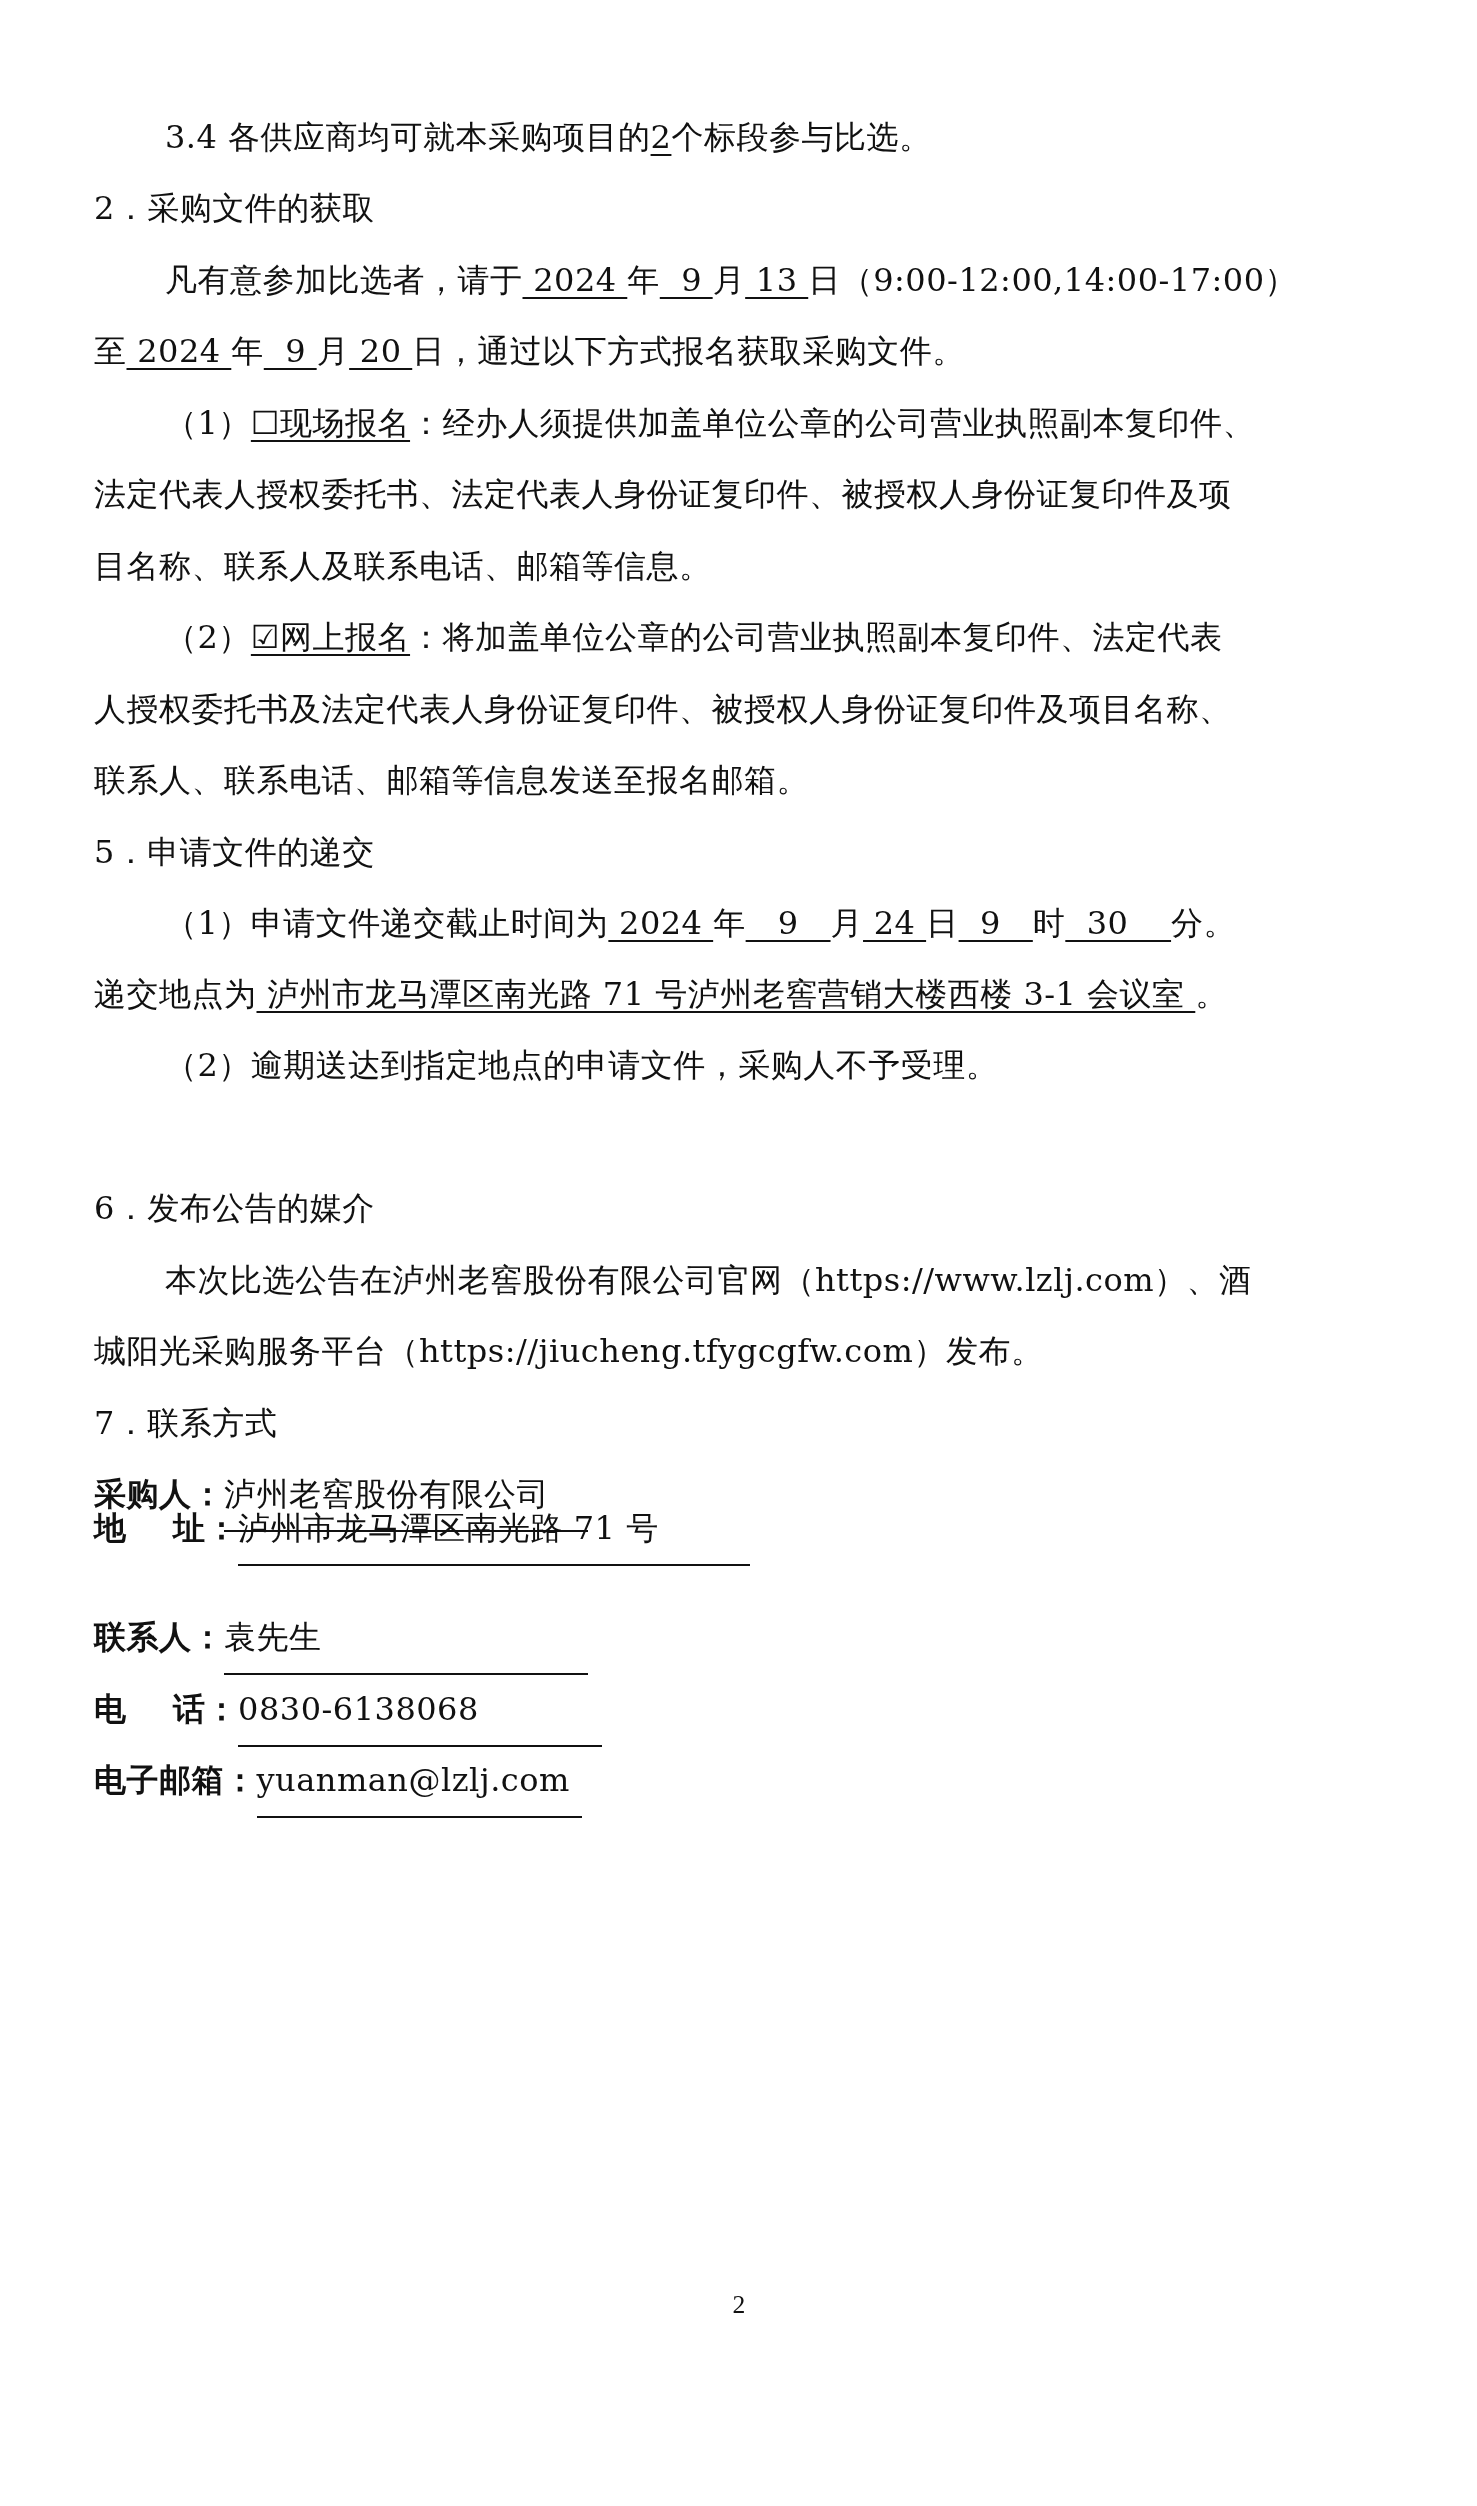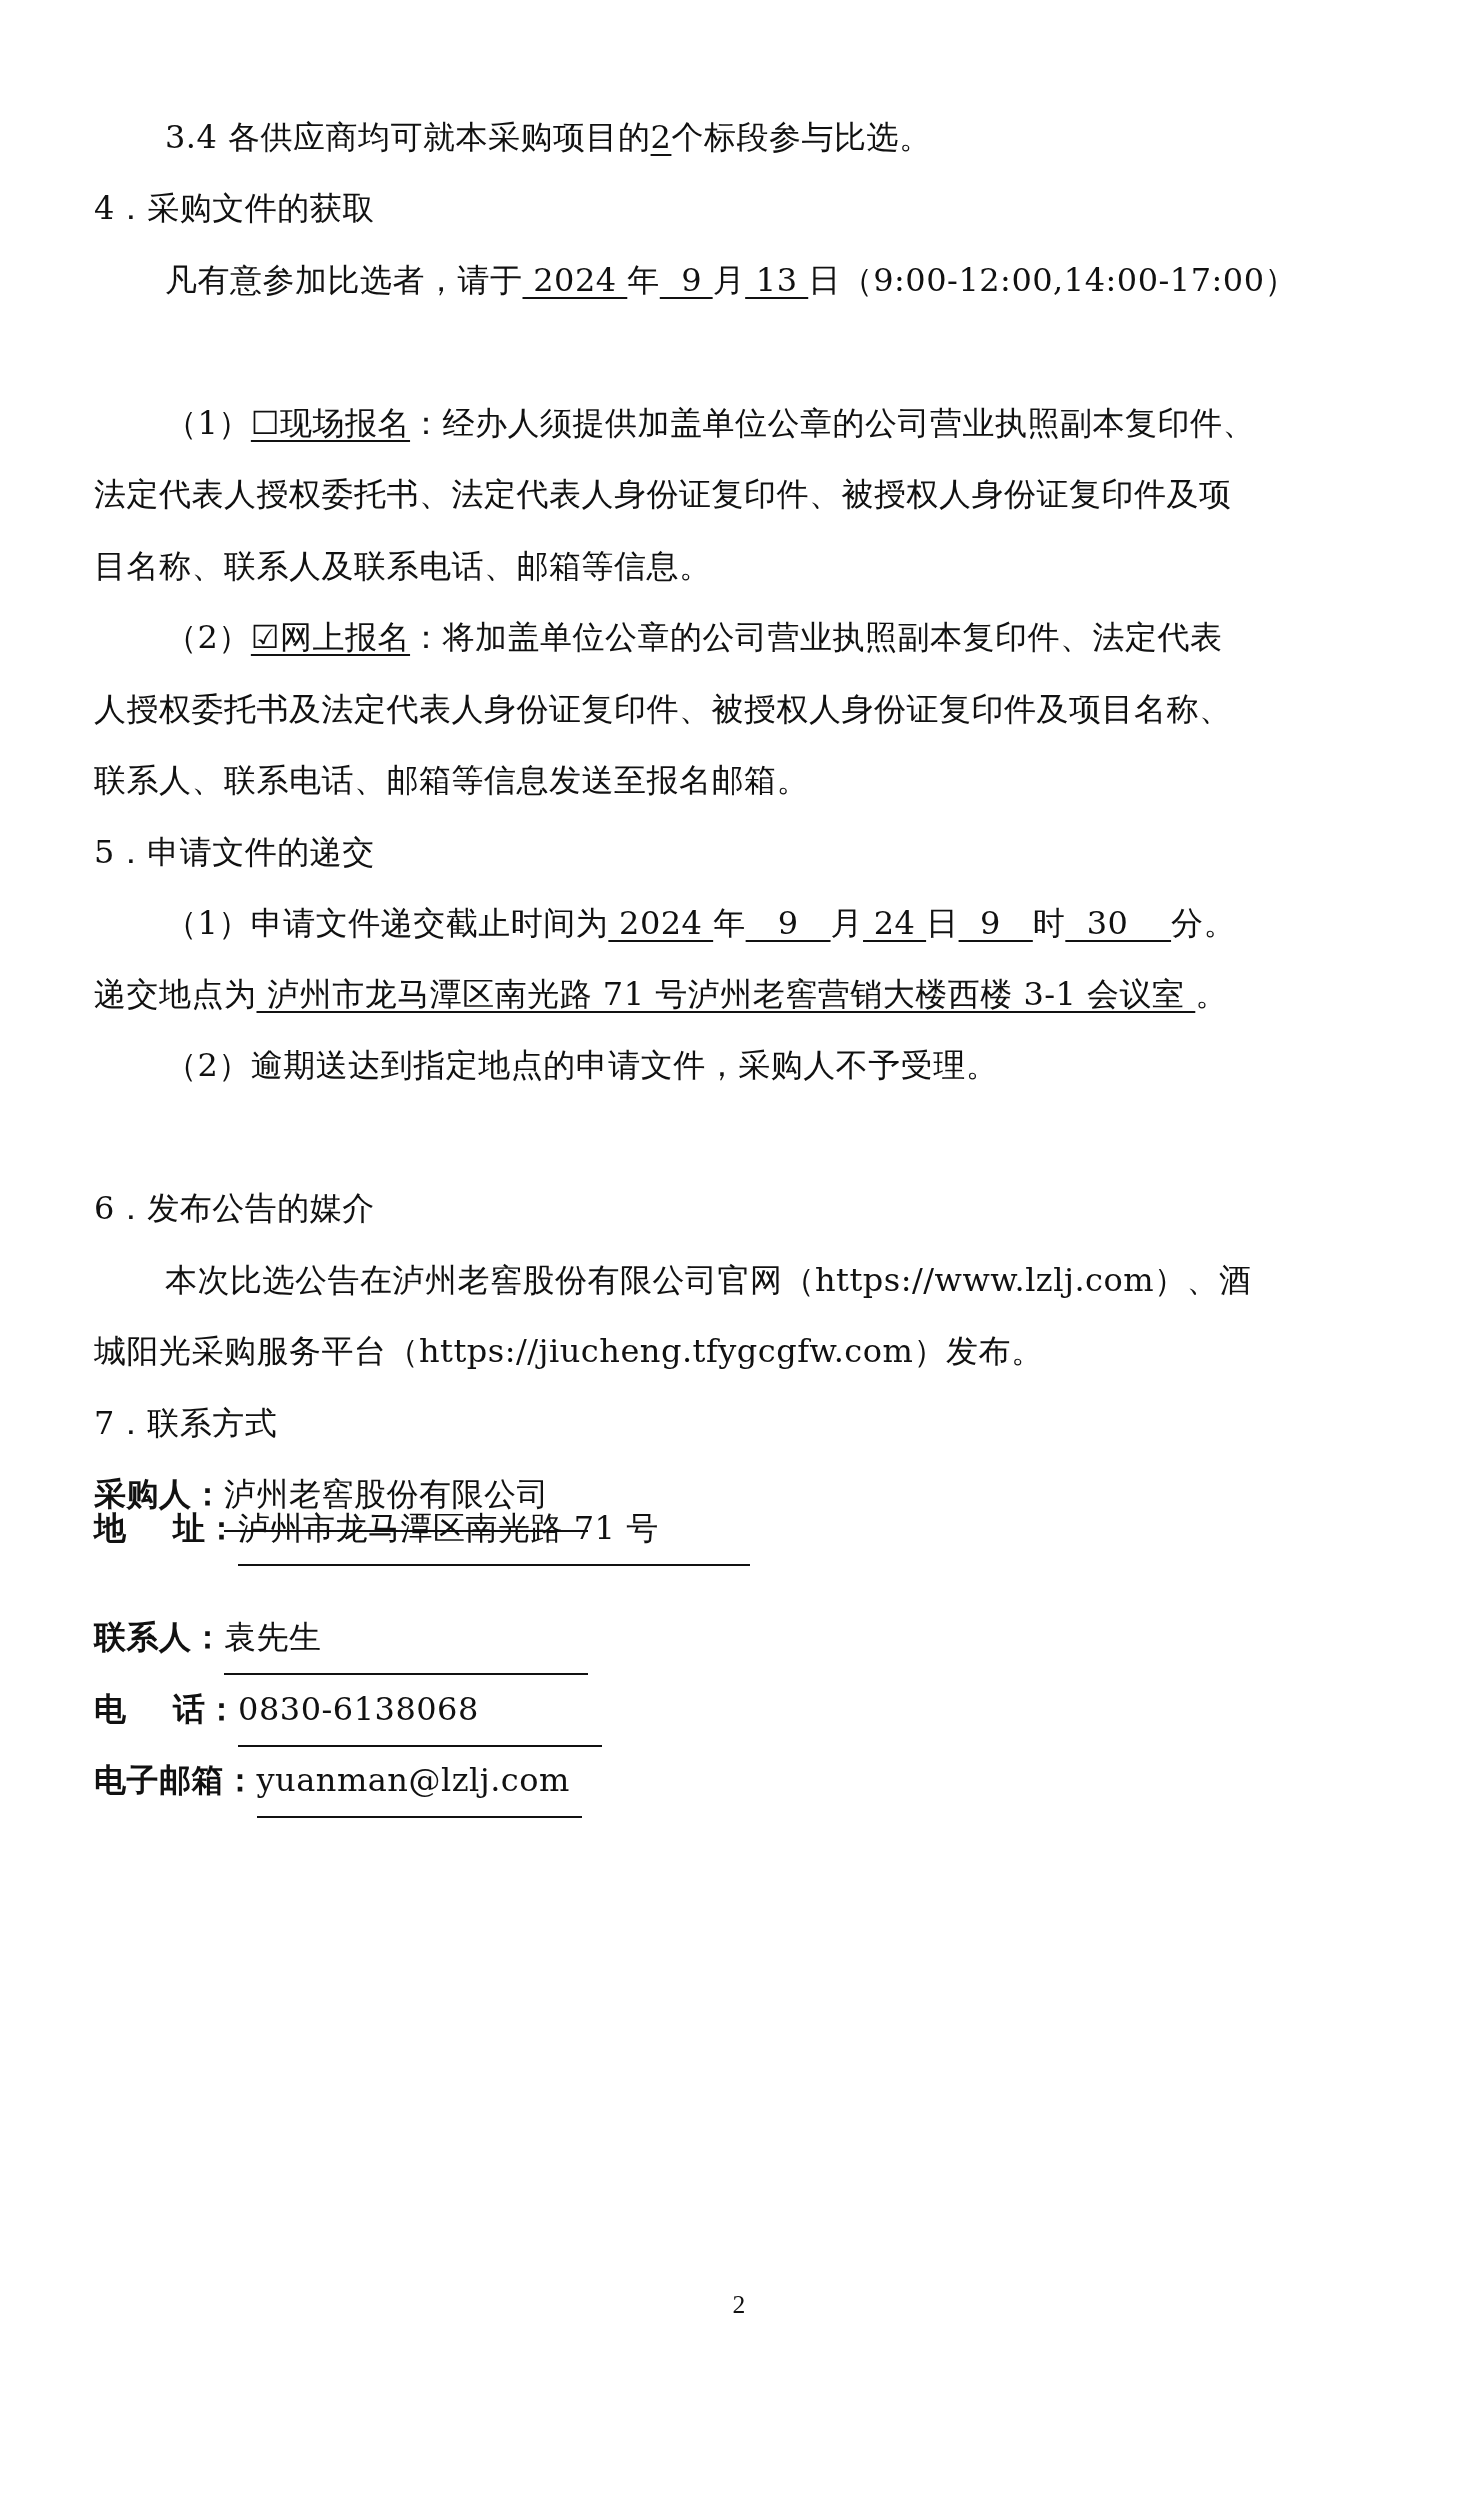--- a/index.html
+++ b/index.html
@@ -18,26 +18,29 @@
 </style>
 </head>
 <body>
 
 <div class="page">
 
   <div class="line indent" style="top:102px">
     <span>3.4 各供应商均可就本采购项目的</span><span class="u">2</span><span>个标段参与比选。</span>
   </div>
 
-  <div class="line heading" style="top:173px">4．采购文件的获取</div>
+  <div class="line heading" style="top:173px">2．采购文件的获取</div>
 
   <div class="line indent" style="top:245px">
     <span>凡有意参加比选者，请于</span><span class="u"> 2024 </span><span>年</span><span class="u">  9 </span><span>月</span><span class="u"> 13 </span><span>日（9:00-12:00,14:00-17:00）</span>
   </div>
 
+  <div class="line" style="top:316px">
+    <span>至</span><span class="u"> 2024 </span><span>年</span><span class="u">  9 </span><span>月</span><span class="u"> 20 </span><span>日，通过以下方式报名获取采购文件。</span>
+  </div>
 
   <div class="line indent" style="top:388px">
     <span>（1）</span><span class="u">☐现场报名</span><span>：经办人须提供加盖单位公章的公司营业执照副本复印件、</span>
   </div>
   <div class="line" style="top:459px">法定代表人授权委托书、法定代表人身份证复印件、被授权人身份证复印件及项</div>
   <div class="line" style="top:531px">目名称、联系人及联系电话、邮箱等信息。</div>
 
   <div class="line indent" style="top:602px">
     <span>（2）</span><span class="u">☑网上报名</span><span>：将加盖单位公章的公司营业执照副本复印件、法定代表</span>
   </div>

